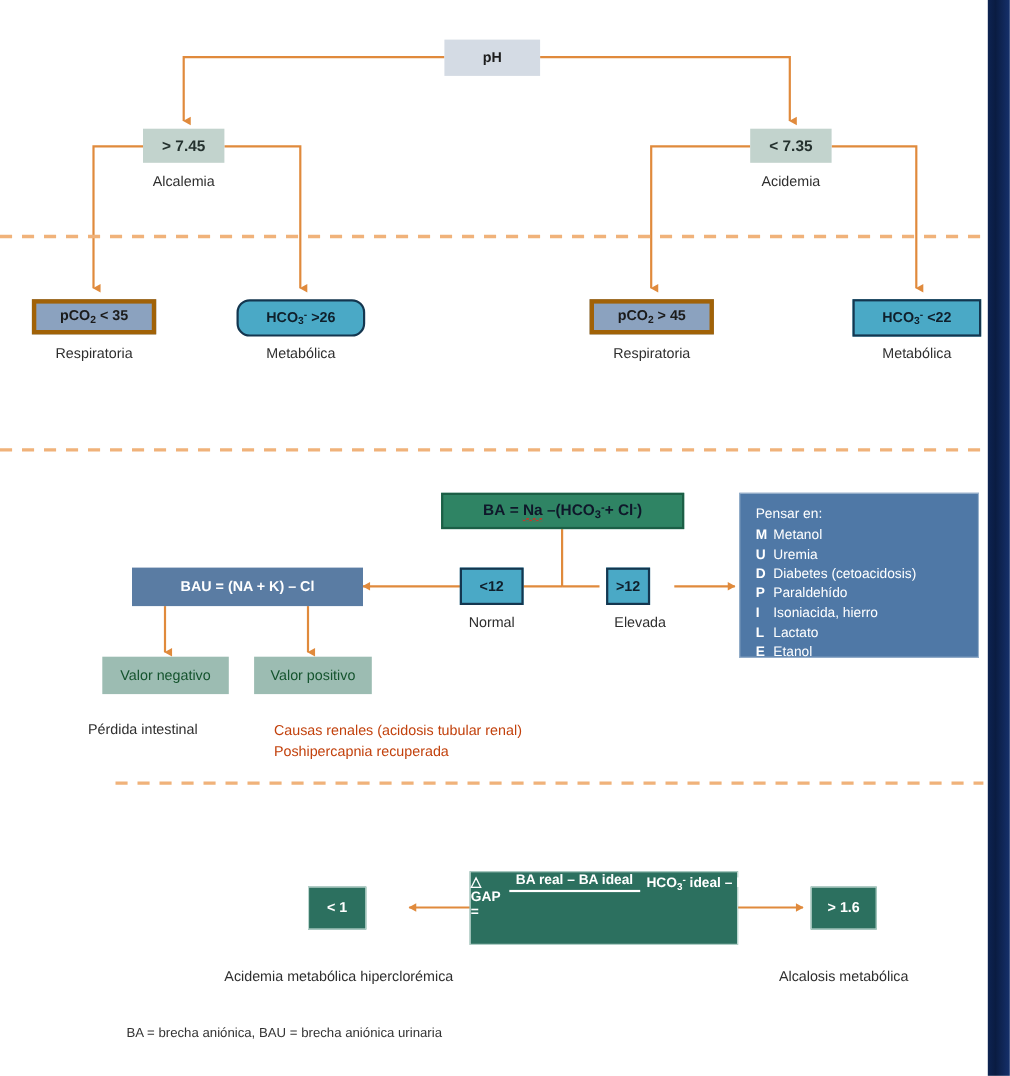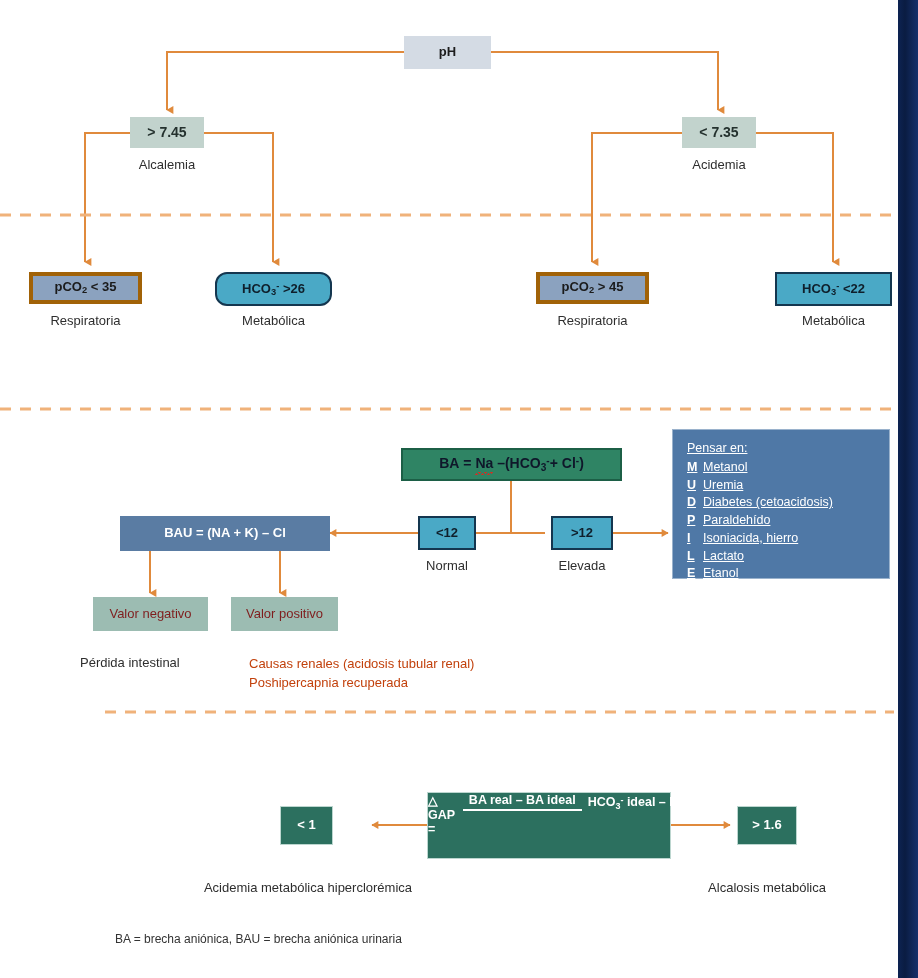--- a/index.html
+++ b/index.html
@@ -91,21 +91,21 @@
     border: 1px solid #bcd6cf;
   }
   .box-steel {
     background: #5a7ca3;
     color: #ffffff;
     font-weight: bold;
     font-size: 13px;
   }
   .box-sagemid {
     background: #9cbcb2;
-    color: #7f1d1d;
+    color: #14532d;
     font-weight: normal;
     font-size: 13px;
   }
 
   
   .caption {
     position: absolute;
     font-size: 13px;
     color: #2e2e2e;
     text-align: center;
@@ -294,41 +294,41 @@
 
 <div class="node box-green" style="left:401px; top:448px; width:221px; height:33px;">
   <span>BA&nbsp;=&nbsp;<span class="squiggle">Na</span>&nbsp;–(HCO<sub>3</sub><sup>-</sup>+ Cl<sup>-</sup>)</span>
 </div>
 
 <div class="node box-teal" style="left:418px; top:516px; width:58px; height:34px;">
   <span>&lt;12</span>
 </div>
 <div class="caption" style="left:398px; top:558px; width:98px;">Normal</div>
 
-<div class="node box-teal" style="left:551px; top:516px; width:62px; height:34px;">
+<div class="node box-teal" style="left:551px; top:516px; width:40px; height:34px;">
   <span>&gt;12</span>
 </div>
 <div class="caption" style="left:532px; top:558px; width:100px;">Elevada</div>
 
 <div class="node box-steel" style="left:120px; top:516px; width:210px; height:35px;">
   <span>BAU = (NA + K) – Cl</span>
 </div>
 
 <div class="node box-sagemid" style="left:93px; top:597px; width:115px; height:34px;">
   <span>Valor negativo</span>
 </div>
 <div class="caption" style="left:80px; top:655px; width:150px; text-align:left;">Pérdida intestinal</div>
 
 <div class="node box-sagemid" style="left:231px; top:597px; width:107px; height:34px;">
   <span>Valor positivo</span>
 </div>
 <div class="caption-left" style="left:249px; top:655px; width:330px;">Causas renales (acidosis tubular renal)
 Poshipercapnia recuperada</div>
 
-<div class="mnemonic" style="left:672px; top:429px; width:218px; height:150px;text-decoration:underline;">
+<div class="mnemonic" style="left:672px; top:448px; width:218px; height:150px;">
   <div class="head">Pensar en:</div>
   <div class="row">
     <span class="key">M</span>
     <span class="val">Metanol</span>
   </div>
   <div class="row">
     <span class="key">U</span>
     <span class="val">Uremia</span>
   </div>
   <div class="row">

